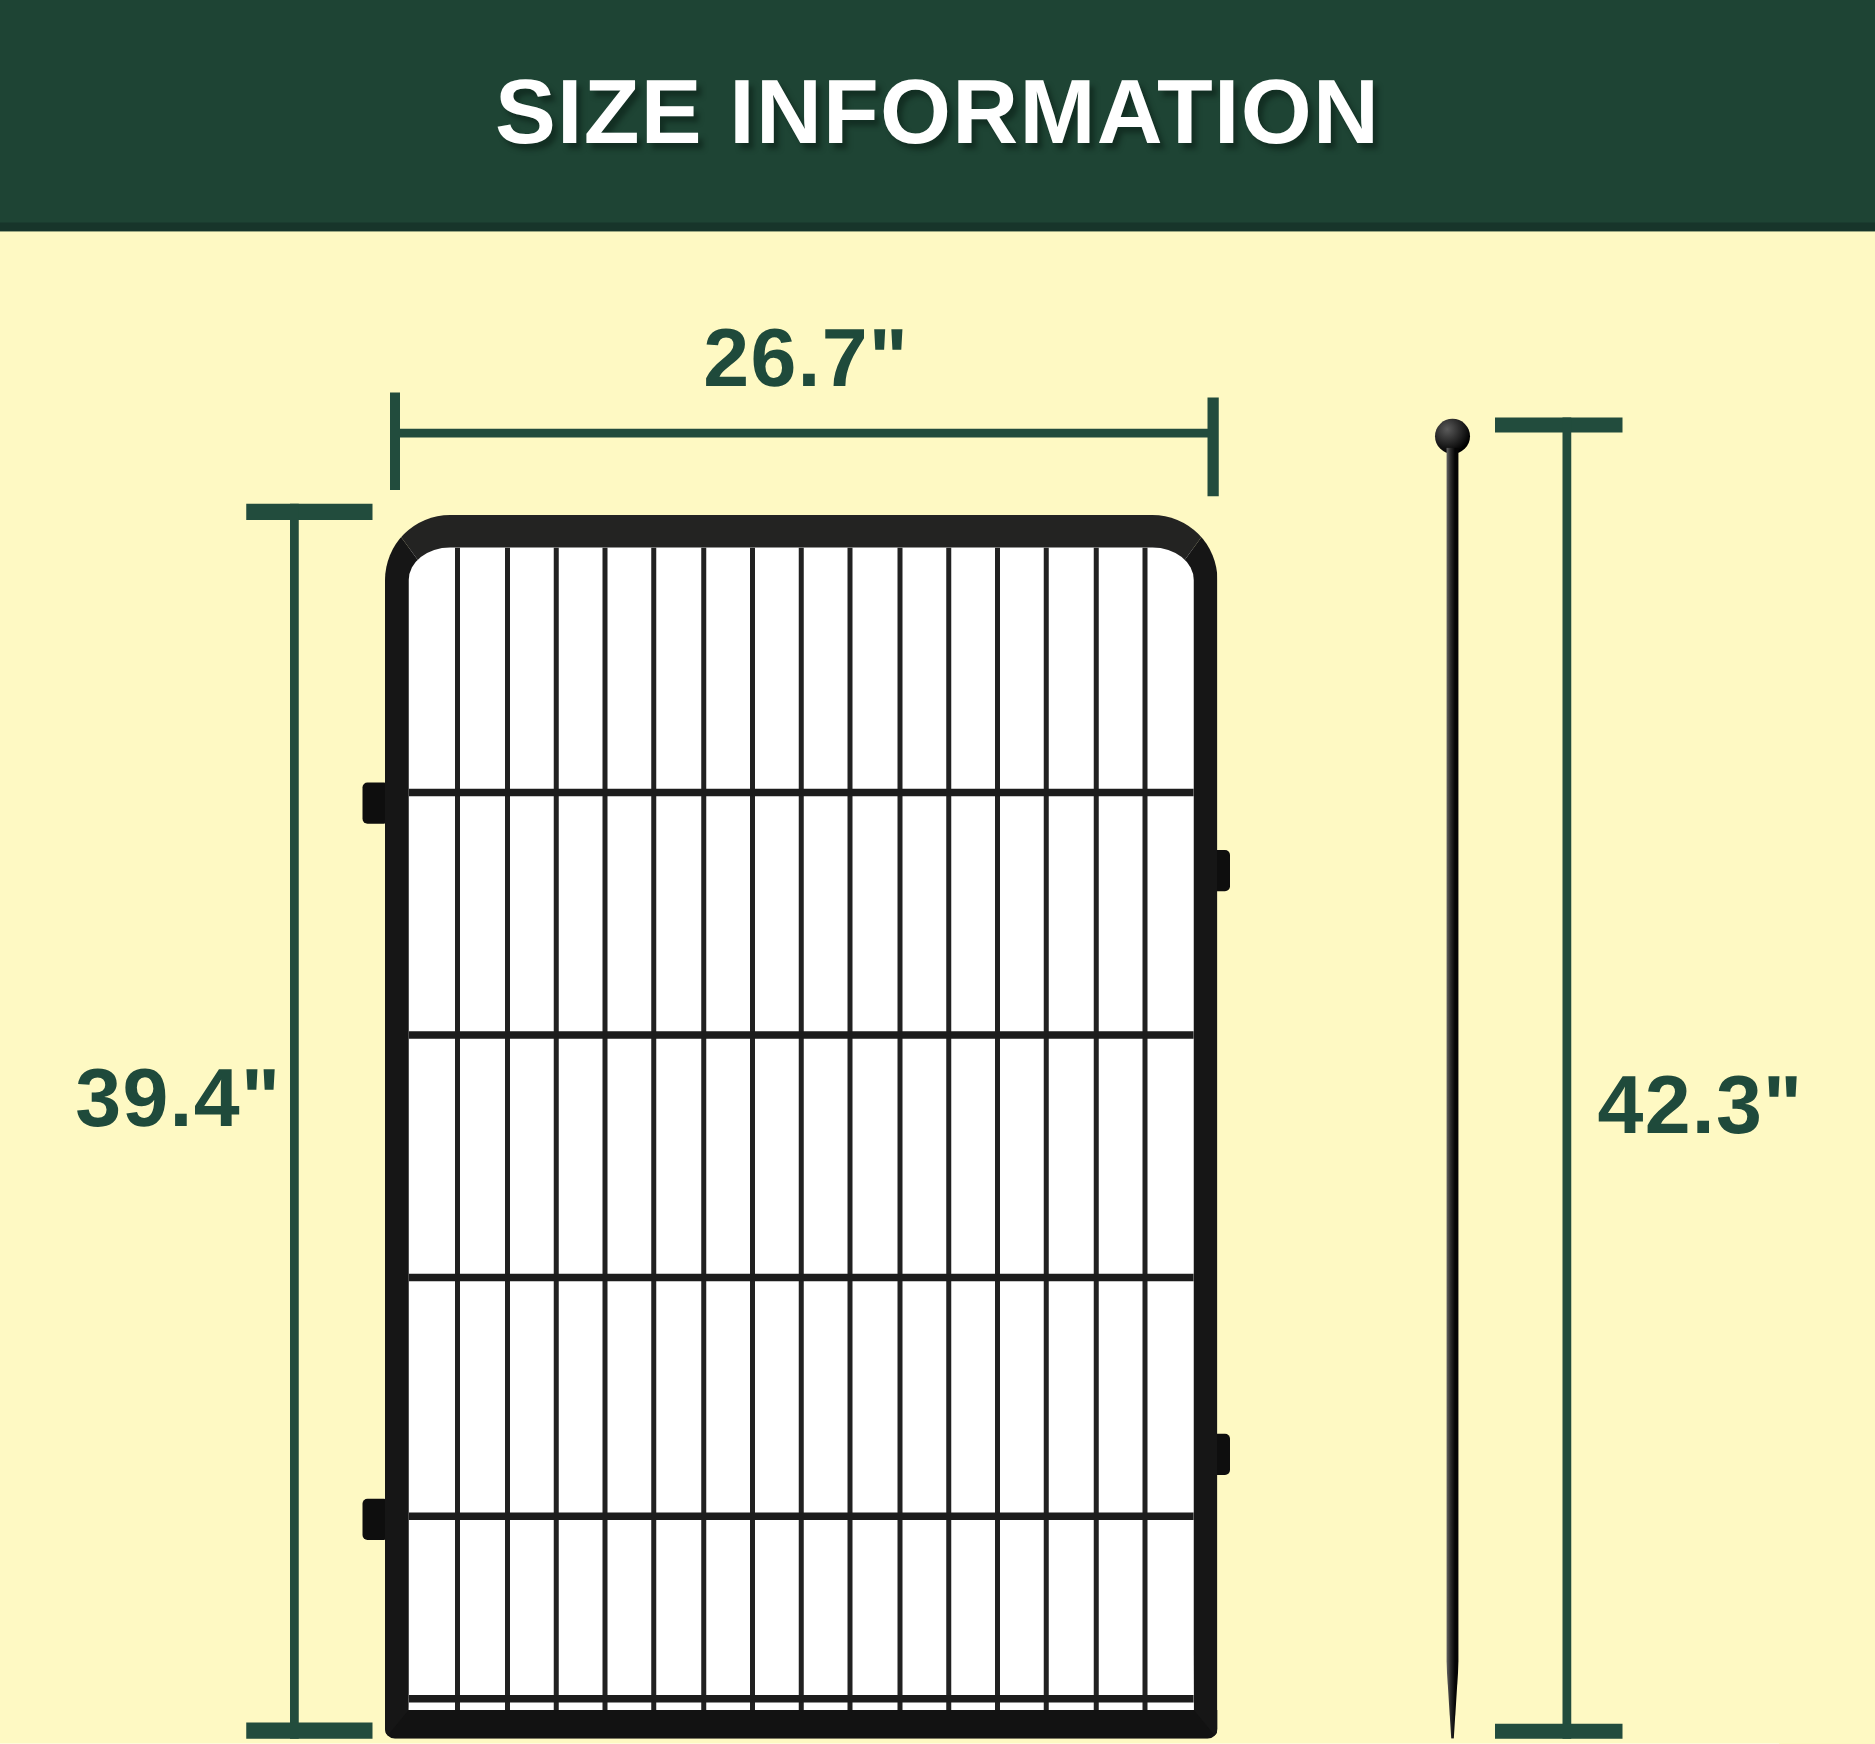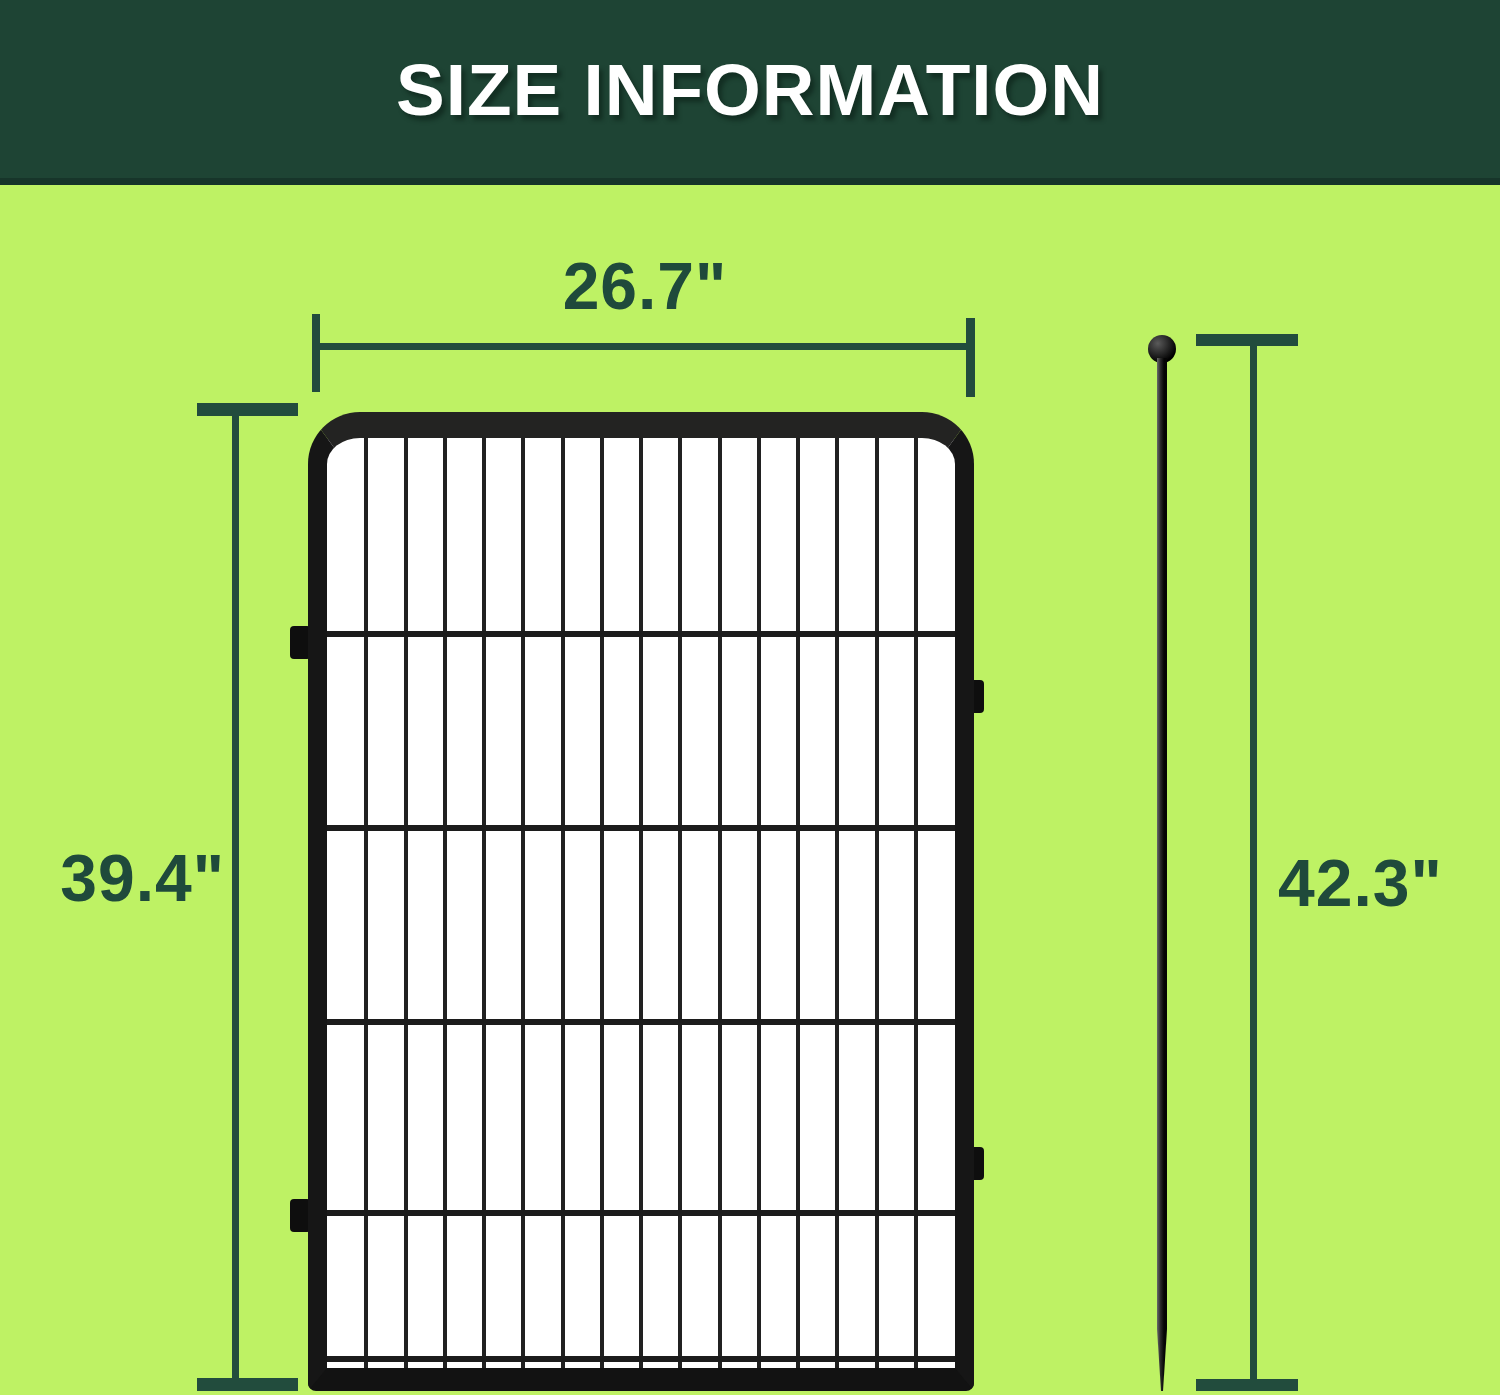--- a/index.html
+++ b/index.html
@@ -1,17 +1,17 @@
 <!DOCTYPE html>
 <html><head>
 <meta charset="utf-8">
 <style>
   html,body{margin:0;padding:0;background:#ffffff;}
   .stage{
-    position:relative;width:1500px;height:1395px;background:#bef264;overflow:hidden;
+    position:relative;width:1500px;height:1395px;background:#fef9c3;overflow:hidden;
     font-family:"Liberation Sans","DejaVu Sans",sans-serif;
   }
   
   .banner{
     position:absolute;left:0;top:0;width:100%;height:178px;
     background:#1e4434;border-bottom:7px solid #17352a;
     display:flex;align-items:center;justify-content:center;
   }
   .banner h1{
     margin:0;color:#ffffff;font-size:73px;font-weight:bold;letter-spacing:1px;

